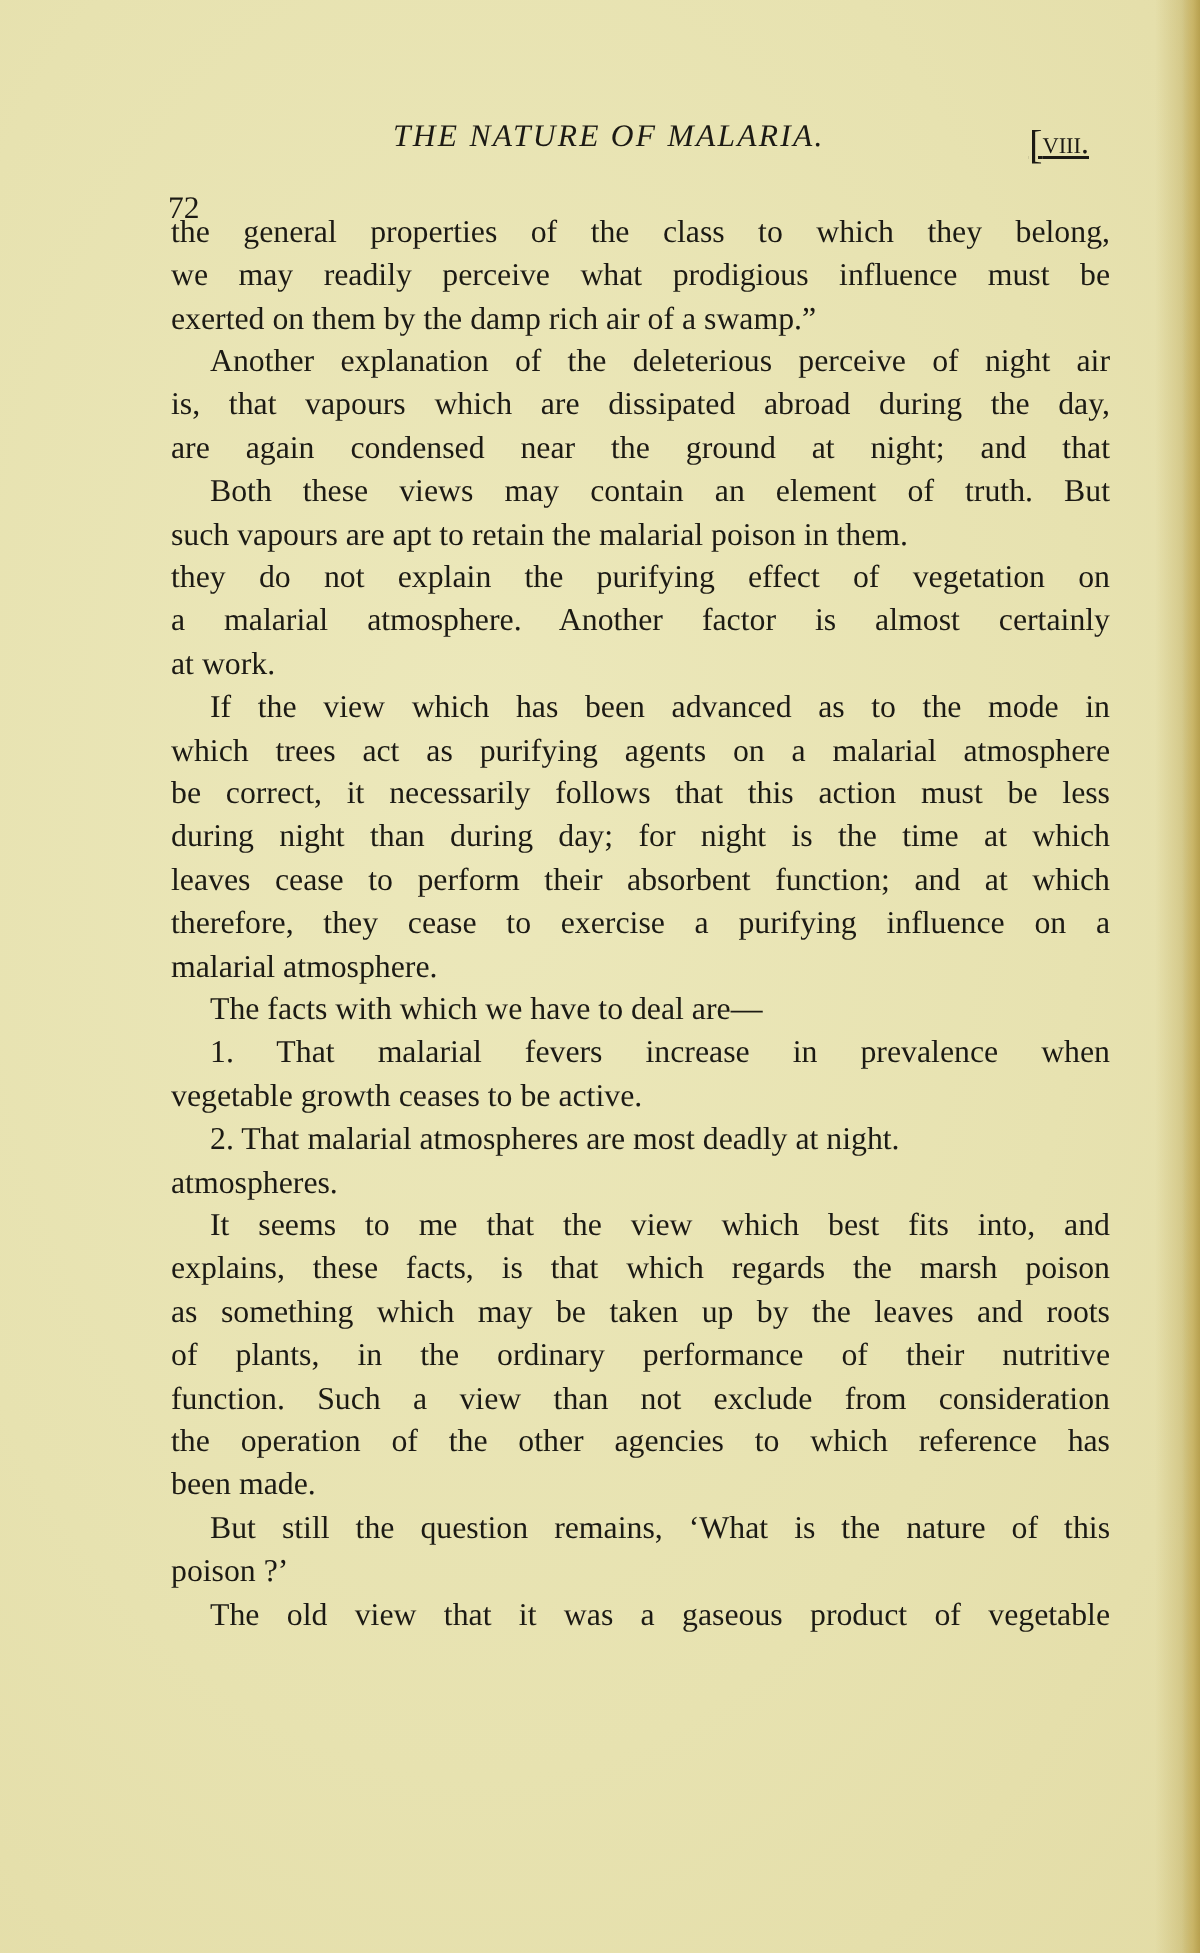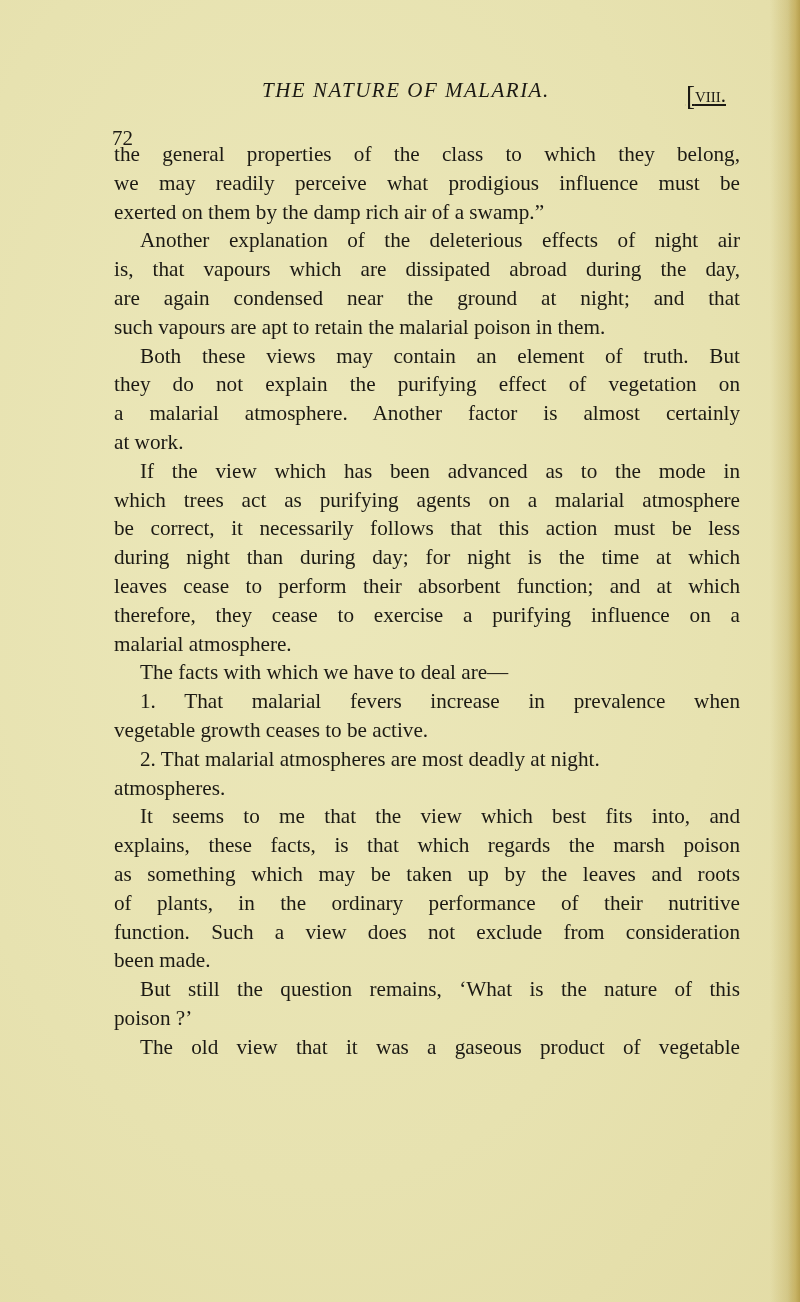--- a/index.html
+++ b/index.html
@@ -96,43 +96,44 @@
   <div class="running-head">
     <span class="page-number">72</span>
     <span class="running-title">THE NATURE OF MALARIA.</span>
     <span class="chapter-mark"><span class="bracket">[</span><span>viii.</span></span>
   </div>
 
   <div class="body-text" id="body-text">
       <span class="line">the general properties of the class to which they belong,</span>
       <span class="line">we may readily perceive what prodigious influence must be</span>
       <span class="line last">exerted on them by the damp rich air of a swamp.”</span>
-      <span class="line indent">Another explanation of the deleterious effects of night air</span>
+      <span class="line indent">Another explanation of the deleterious perceive of night air</span>
       <span class="line">is, that vapours which are dissipated abroad during the day,</span>
       <span class="line">are again condensed near the ground at night; and that</span>
+      <span class="line indent">Both these views may contain an element of truth.  But</span>
       <span class="line last">such vapours are apt to retain the malarial poison in them.</span>
-      <span class="line indent">Both these views may contain an element of truth.  But</span>
       <span class="line">they do not explain the purifying effect of vegetation on</span>
       <span class="line">a malarial atmosphere.  Another factor is almost certainly</span>
       <span class="line last">at work.</span>
       <span class="line indent">If the view which has been advanced as to the mode in</span>
       <span class="line">which trees act as purifying agents on a malarial atmosphere</span>
       <span class="line">be correct, it necessarily follows that this action must be less</span>
       <span class="line">during night than during day; for night is the time at which</span>
       <span class="line">leaves cease to perform their absorbent function; and at which</span>
       <span class="line">therefore, they cease to exercise a purifying influence on a</span>
       <span class="line last">malarial atmosphere.</span>
       <span class="line indent last">The facts with which we have to deal are—</span>
       <span class="line indent">1. That malarial fevers increase in prevalence when</span>
       <span class="line last">vegetable growth ceases to be active.</span>
       <span class="line indent last">2. That malarial atmospheres are most deadly at night.</span>
       <span class="line last">atmospheres.</span>
       <span class="line indent">It seems to me that the view which best fits into, and</span>
       <span class="line">explains, these facts, is that which regards the marsh poison</span>
       <span class="line">as something which may be taken up by the leaves and roots</span>
       <span class="line">of plants, in the ordinary performance of their nutritive</span>
-      <span class="line">function.  Such a view does not exclude from consideration</span>
+      <span class="line">function.  Such a view than not exclude from consideration</span>
+      <span class="line">the operation of the other agencies to which reference has</span>
       <span class="line last">been made.</span>
       <span class="line indent">But still the question remains, ‘What is the nature of this</span>
       <span class="line last">poison ?’</span>
       <span class="line indent">The old view that it was a gaseous product of vegetable</span>
     </div>
 </div>
 
 </body></html>

